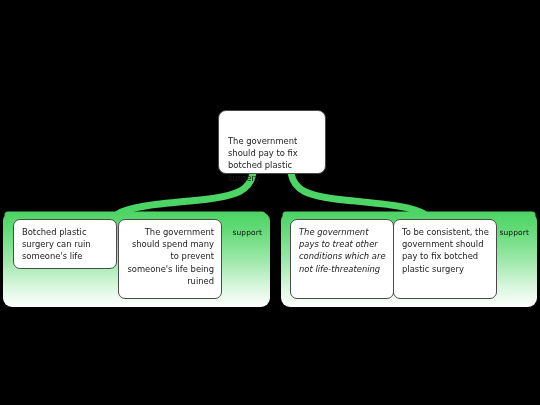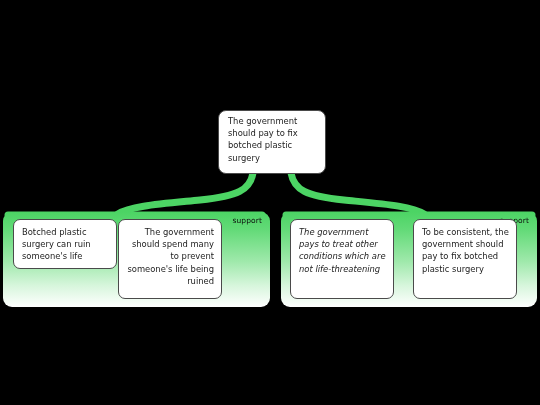--- a/index.html
+++ b/index.html
@@ -7,31 +7,31 @@
        font-family:"DejaVu Sans","Liberation Sans",sans-serif;}
   #canvas{position:relative;width:540px;height:405px;background:#000;}
 
   svg.links{position:absolute;left:0;top:0;width:540px;height:405px;
             pointer-events:none;}
 
   .group{position:absolute;border-radius:9px;overflow:hidden;}
   .group .grad{position:absolute;left:0;top:0;right:0;bottom:0;
        background:linear-gradient(to bottom,#4cd464 0%,#62da77 18%,
                   #9fe9ab 52%,#d8f6dd 78%,#ffffff 100%);}
-  .group-label{position:absolute;top:4px;font-size:7.5px;color:#0d0d0d;
+  .group-label{position:absolute;top:16px;font-size:7.5px;color:#0d0d0d;
        letter-spacing:.1px;white-space:nowrap;}
 
   .node{position:absolute;background:#fff;border:1px solid #4a4a4a;
        border-radius:7px;box-sizing:border-box;
        padding:6px 7px 7px 8px;
        font-size:8.4px;line-height:12.2px;color:#1b1b1b;}
   .node .txt{display:block;white-space:pre-line;}
 
   #root-node{left:218px;top:110px;width:108px;height:64px;
-       border-radius:8px;padding:4px 8px 6px 9px;}
+       border-radius:8px;padding:24px 8px 6px 9px;}
 </style>
 </head>
 <body>
 
 <div id="canvas">
 
   <svg class="links" viewBox="0 0 540 405">
     <path d="M 253 173 C 250 190 238 196 200 200 C 160 204 130 206 118 214
              L 118 220" fill="none" stroke="#4cd464" stroke-width="7" stroke-linecap="round"></path>
     <path d="M 8 215 L 262 215" fill="none" stroke="#4cd464" stroke-width="7" stroke-linecap="round"></path>
@@ -54,21 +54,21 @@
   </div>
 
   <div class="group" id="group-right" style="left:281px;top:212px;width:256px;height:95px;">
     <div class="grad"></div>
     <span class="group-label" style="right:8px;">support</span>
 
     <div class="node" style="left:9px;top:7px;width:104px;height:80px;font-style:italic;">
       <span class="txt">The government pays to treat other conditions which are not life-threatening</span>
     </div>
 
-    <div class="node" style="left:132px;top:7px;width:104px;height:80px;">
+    <div class="node" style="left:112px;top:7px;width:104px;height:80px;">
       <span class="txt">To be consistent, the government should pay to fix botched plastic surgery</span>
     </div>
   </div>
 
   <div class="node" id="root-node">
     <span class="txt">The government should pay to fix botched plastic surgery</span>
   </div>
 
 </div>
 

